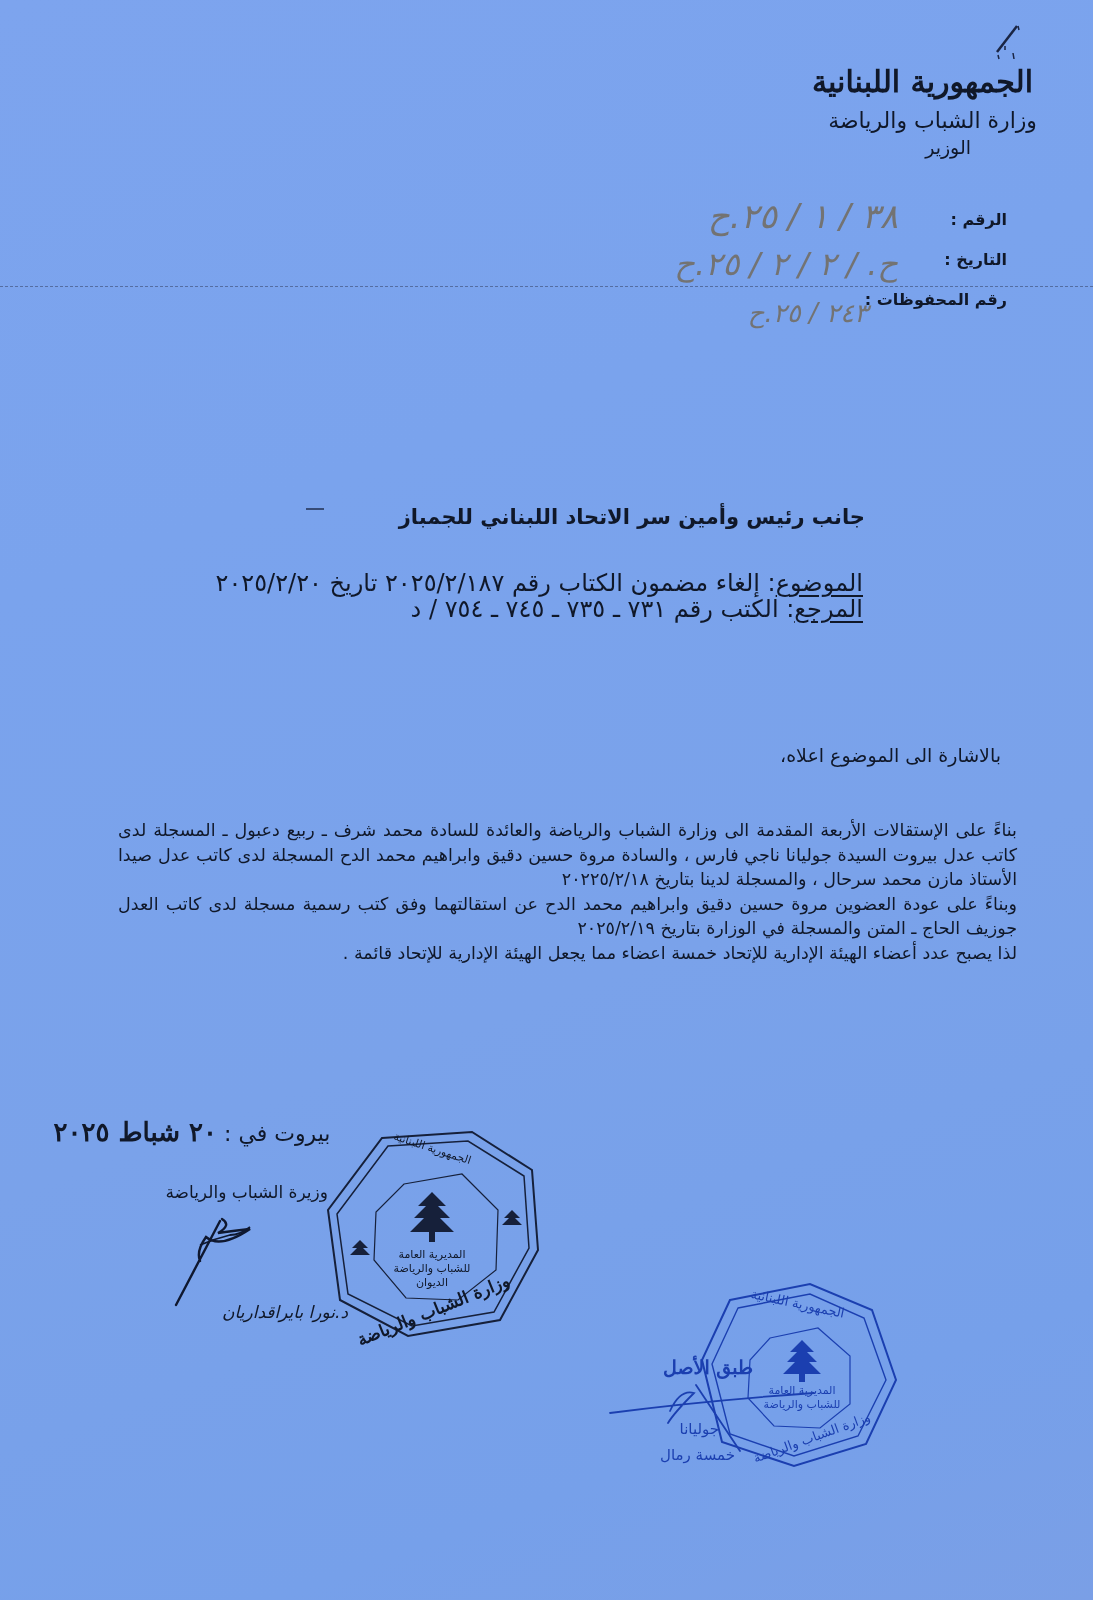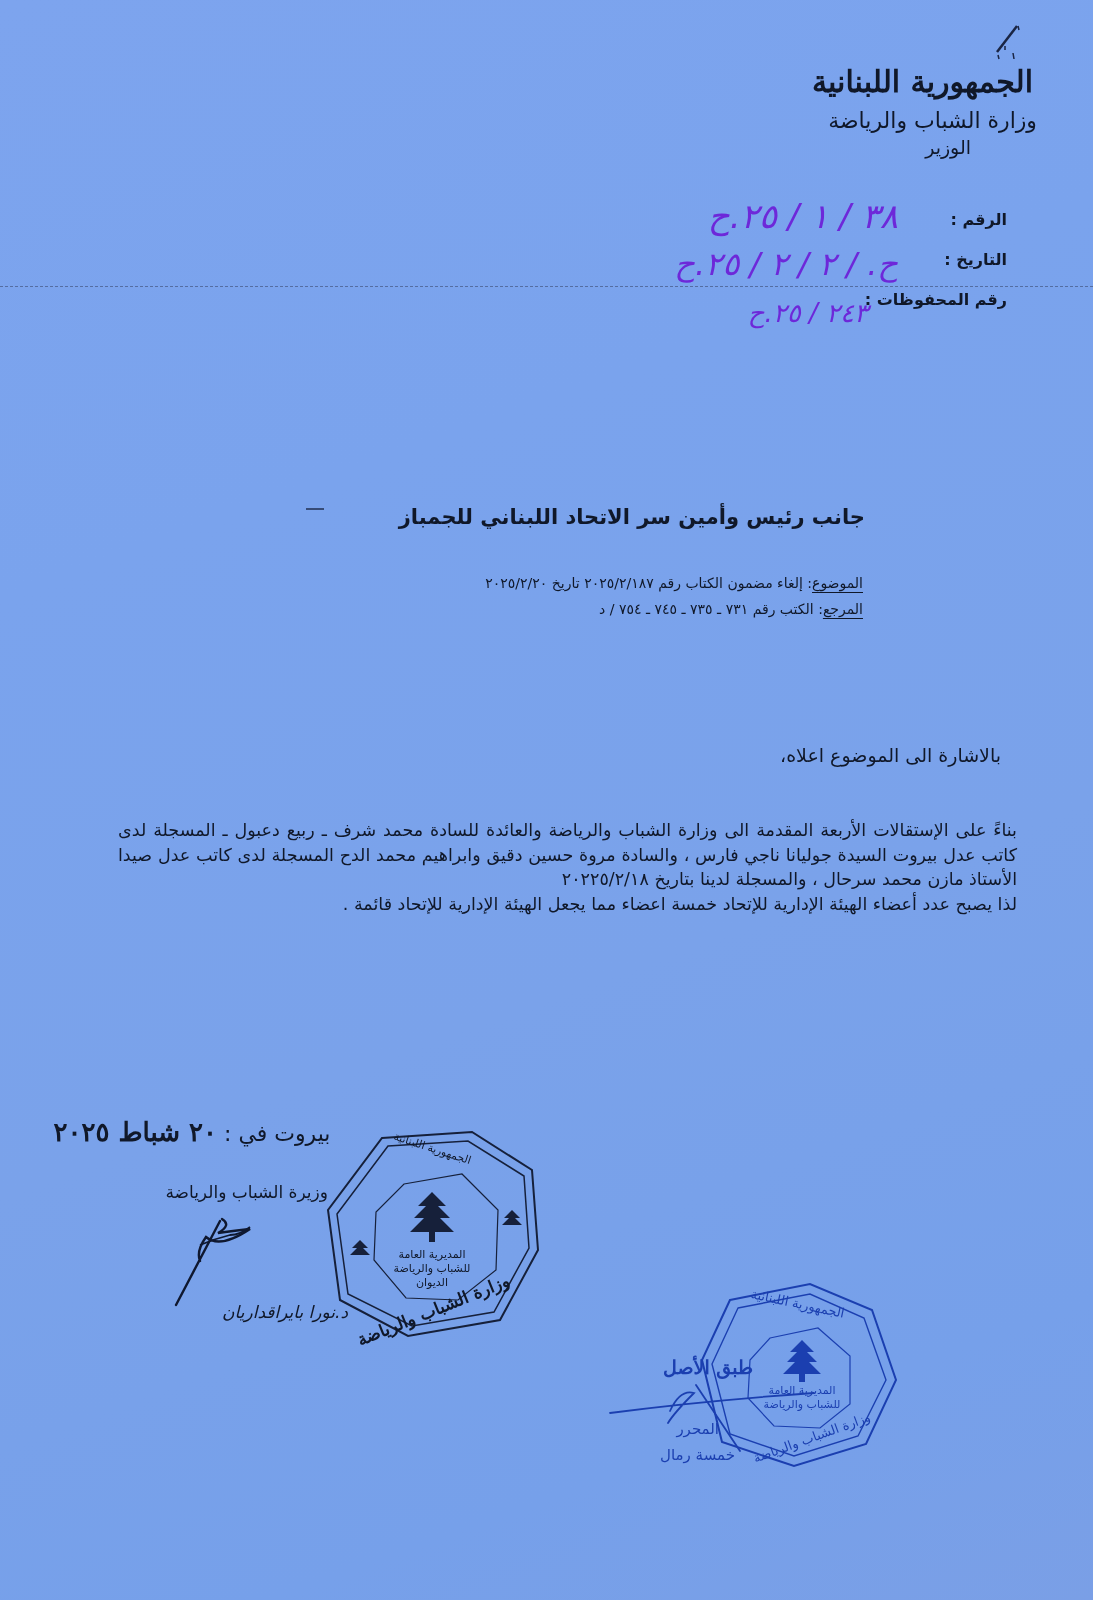--- a/index.html
+++ b/index.html
@@ -5,29 +5,29 @@
     html, body { margin: 0; padding: 0; }
     body {
       width: 1093px; height: 1600px; overflow: hidden; position: relative;
       background: linear-gradient(160deg, #7da4ee 0%, #7aa3ed 30%, #7aa2ea 60%, #76a0ea 85%, #7a9fe6 100%);
       font-family: "DejaVu Sans", "Liberation Sans", sans-serif;
       color: #111a2e;
     }
     .abs { position: absolute; }
     .rtl { direction: rtl; text-align: right; unicode-bidi: plaintext; }
     .ink { color: #101829; }
-    .pen { color: #6d28d9; font-family: "DejaVu Sans", sans-serif; }
+    .pen { color: #737373; font-family: "DejaVu Sans", sans-serif; }
     .header-rep { right: 60px; top: 64px; font-size: 30px; font-weight: bold; letter-spacing: -1px; font-family: "DejaVu Serif", serif; }
     .header-min { right: 56px; top: 110px; font-size: 22px; line-height: 22px; }
     .header-wazir { right: 122px; top: 136px; font-size: 19px; }
     .meta-label { font-size: 16px; font-weight: bold; }
     .hw { font-size: 34px; letter-spacing: 2px; font-style: italic; }
     .dash-line { left: 0; top: 286px; width: 1093px; border-top: 1px dashed #3c4a70; opacity: .6; }
     .addressee { right: 228px; top: 505px; font-size: 21px; font-weight: bold; }
-    .subject { right: 230px; top: 570px; font-size: 14px; line-height: 26px; }
+    .subject { right: 230px; top: 570px; font-size: 24px; line-height: 26px; }
     .subject u { text-underline-offset: 4px; }
     .greeting { right: 92px; top: 744px; font-size: 19px; }
     .body-text { right: 76px; left: 118px; top: 818px; font-size: 17.5px; line-height: 24.5px; text-align: justify; text-align-last: right; }
     .body-text p { margin: 0; }
     .date-line { left: 42px; top: 1117px; font-size: 22px; }
     .date-line .hand { font-family: "DejaVu Serif", serif; font-weight: bold; font-size: 26px; letter-spacing: 1px; }
     .minister-title { right: 765px; top: 1182px; font-size: 17px; }
     .minister-name { right: 745px; top: 1302px; font-size: 17px; font-style: italic; }
     .stamp-blue { color: #1b3fb0; }
     .stamp-text-blue { font-size: 19px; font-weight: bold; font-family: "DejaVu Serif", serif; }
@@ -62,20 +62,21 @@
 
 <div class="abs rtl ink subject">
   <div><u>الموضوع</u><span>: إلغاء مضمون الكتاب رقم ٢٠٢٥/٢/١٨٧ تاريخ ٢٠٢٥/٢/٢٠</span></div>
   <div><u>المرجع</u><span>: الكتب رقم ٧٣١ ـ ٧٣٥ ـ ٧٤٥ ـ ٧٥٤ / د</span></div>
 </div>
 
 <div class="abs rtl ink greeting">بالاشارة الى الموضوع اعلاه،</div>
 
 <div class="abs ink body-text" dir="rtl">
   <p>بناءً على الإستقالات الأربعة المقدمة الى وزارة الشباب والرياضة والعائدة للسادة محمد شرف ـ ربيع دعبول ـ المسجلة لدى كاتب عدل بيروت السيدة جوليانا ناجي فارس ، والسادة مروة حسين دقيق وابراهيم محمد الدح المسجلة لدى كاتب عدل صيدا الأستاذ مازن محمد سرحال ، والمسجلة لدينا بتاريخ ٢٠٢٢٥/٢/١٨</p>
+  <p>وبناءً على عودة العضوين مروة حسين دقيق وابراهيم محمد الدح عن استقالتهما وفق كتب رسمية مسجلة لدى كاتب العدل جوزيف الحاج ـ المتن والمسجلة في الوزارة بتاريخ ٢٠٢٥/٢/١٩</p>
   <p>لذا يصبح عدد أعضاء الهيئة الإدارية للإتحاد خمسة اعضاء مما يجعل الهيئة الإدارية للإتحاد قائمة .</p>
 </div>
 
 <div class="abs ink date-line" dir="rtl" style="left:42px;width:300px;text-align:center">
   <span>بيروت في :</span>
   <span class="hand">٢٠ شباط ٢٠٢٥</span>
 </div>
 
 <div class="abs rtl ink minister-title">وزيرة الشباب والرياضة</div>
 
@@ -126,14 +127,14 @@
   <div class="abs stamp-blue" style="left:60px;top:16px;font-size:13px;transform:rotate(12deg);direction:rtl">الجمهورية اللبنانية</div>
   <div class="abs stamp-blue" style="left:60px;top:150px;font-size:13px;transform:rotate(-20deg);direction:rtl">وزارة الشباب والرياضة</div>
 </div>
 
 <div class="abs rtl stamp-blue stamp-text-blue" style="right:340px;top:1356px">طبق الأصل</div>
 
 <svg class="abs" style="left:600px;top:1375px" width="220" height="80">
   <path d="M10 38 Q100 26 214 18 M70 36 q10 -22 24 -18 q-20 20 -26 30 M96 10 L140 76" stroke="#1b3fb0" stroke-width="1.8" fill="none" stroke-linecap="round"></path>
 </svg>
 
-<div class="abs rtl stamp-blue small-blue" style="right:374px;top:1420px">المحرر</div>
+<div class="abs rtl stamp-blue small-blue" style="right:374px;top:1420px">جوليانا</div>
 <div class="abs rtl stamp-blue small-blue" style="right:358px;top:1446px">خمسة رمال</div>
 
 </body></html>

